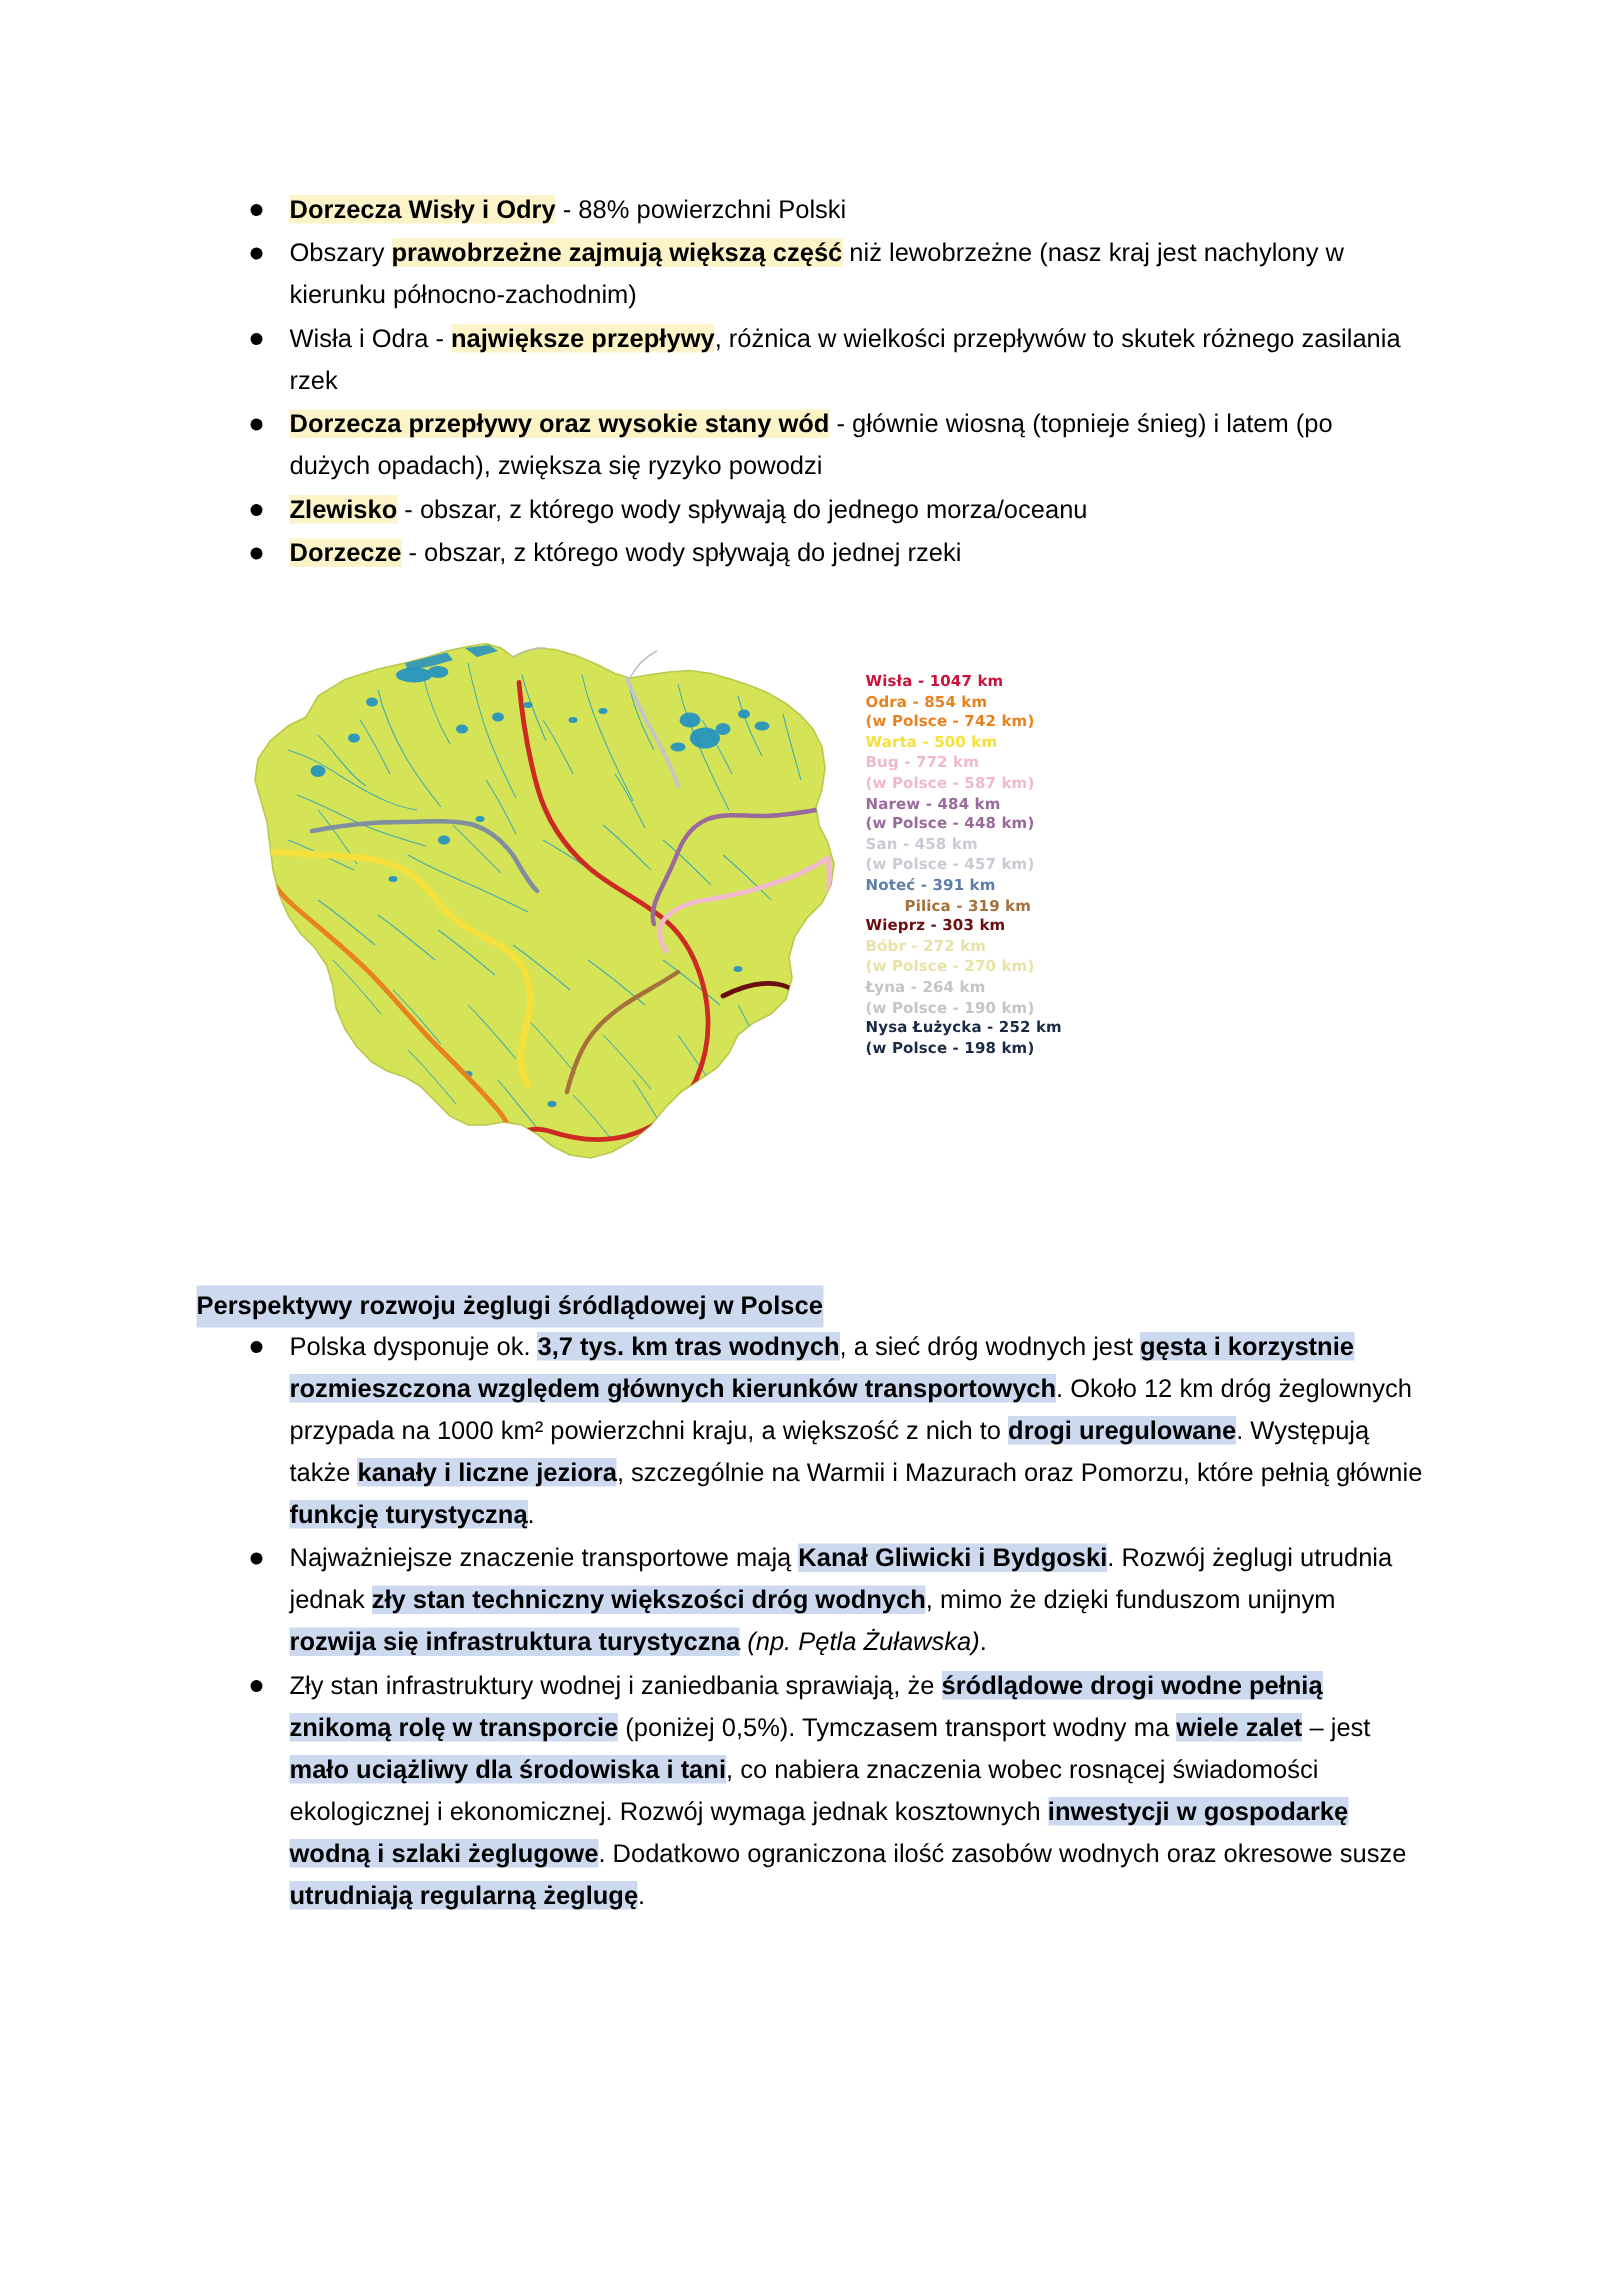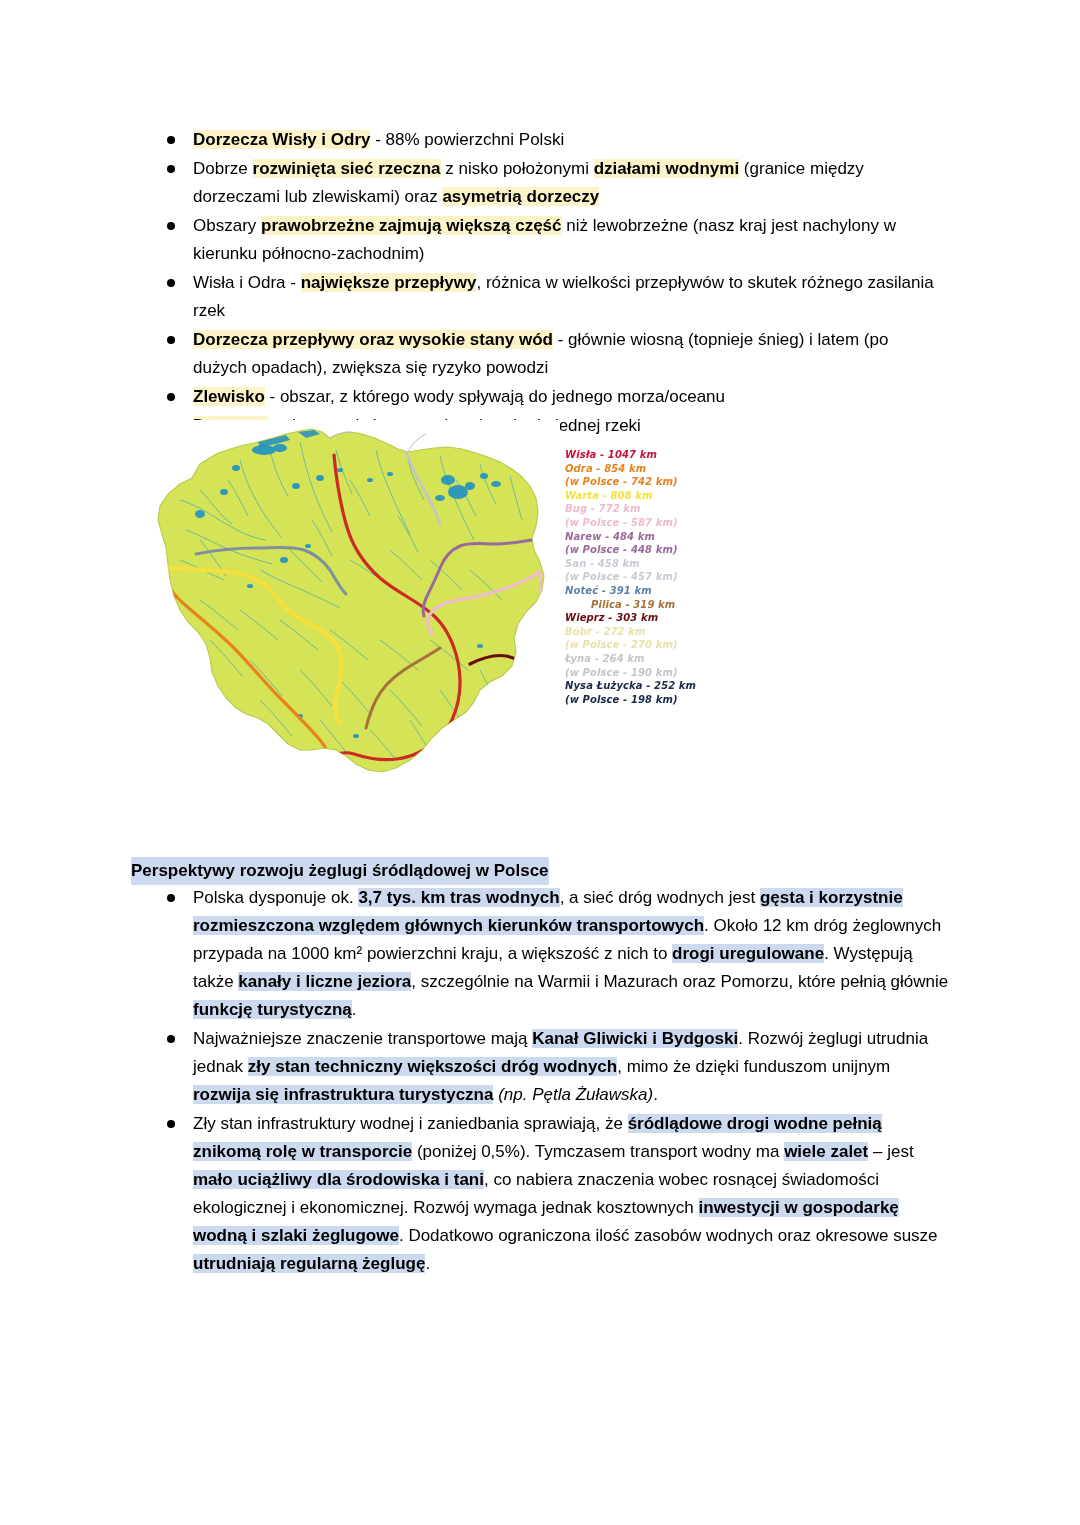--- a/index.html
+++ b/index.html
@@ -38,40 +38,39 @@
   #section-heading{
     position:absolute;left:131px;top:857px;
     font-size:17px;line-height:26px;font-weight:bold;
     background:#ccd9ef;padding:1px 0;
     white-space:nowrap;
   }
 
   #bottom-list{position:absolute;left:167px;top:884px;width:782px;}
 
   
-  #figure{position:absolute;left:140px;top:420px;width:560px;height:400px;font-style:italic;}
+  #figure{position:absolute;left:152px;top:420px;width:560px;height:400px;}
   #map-svg{position:absolute;left:0;top:0;width:420px;height:400px;}
 
   
   #legend{
     position:absolute;left:425px;top:28px;
     font-size:10px;line-height:13.6px;font-weight:bold;
     font-family:"DejaVu Sans","Liberation Sans",sans-serif;
     white-space:nowrap;
   }
   #legend div{letter-spacing:.1px;}
 </style>
 </head>
 <body>
 
 <div class="page">
 
   <ul class="list" id="top-list">
       <li class="li"><span class="dot"></span><span><span class="hy"><b>Dorzecza Wisły i Odry</b></span> - 88% powierzchni Polski</span></li>
-      <li class="li"><span class="dot"></span><span>Dobrze <span class="hy"><b>rozwinięta sieć rzeczna</b></span> z nisko położonymi <span class="hy"><b>działami wodnymi</b></span> (granice między dorzeczami lub zlewiskami) oraz <span class="hy"><b>asymetrią dorzeczy</b></span></span></li>
       <li class="li"><span class="dot"></span><span>Obszary <span class="hy"><b>prawobrzeżne zajmują większą część</b></span> niż lewobrzeżne (nasz kraj jest nachylony w kierunku północno-zachodnim)</span></li>
       <li class="li"><span class="dot"></span><span>Wisła i Odra - <span class="hy"><b>największe przepływy</b></span>, różnica w wielkości przepływów to skutek różnego zasilania rzek</span></li>
       <li class="li"><span class="dot"></span><span><span class="hy"><b>Dorzecza przepływy oraz wysokie stany wód</b></span> - głównie wiosną (topnieje śnieg) i latem (po dużych opadach), zwiększa się ryzyko powodzi</span></li>
       <li class="li"><span class="dot"></span><span><span class="hy"><b>Zlewisko</b></span> - obszar, z którego wody spływają do jednego morza/oceanu</span></li>
       <li class="li"><span class="dot"></span><span><span class="hy"><b>Dorzecze</b></span> - obszar, z którego wody spływają do jednej rzeki</span></li>
     </ul>
 
   <div id="figure">
 
     <svg id="map-svg" viewBox="0 0 420 400">
@@ -224,21 +223,21 @@
       <g fill="none" stroke="#bdbdb8" stroke-width="1">
         <path d="M190,18 C196,14 204,12 212,12"></path>
         <path d="M268,32 C272,24 278,18 286,14"></path>
       </g>
     </svg>
 
     <div id="legend">
         <div style="color: rgb(200, 19, 60);">Wisła - 1047 km</div>
         <div style="color: rgb(232, 130, 30);">Odra - 854 km</div>
         <div style="color: rgb(232, 130, 30);">(w Polsce - 742 km)</div>
-        <div style="color: rgb(245, 224, 60);">Warta - 808 km</div>
+        <div style="color: rgb(245, 224, 60);">Warta - 500 km</div>
         <div style="color: rgb(240, 185, 205);">Bug - 772 km</div>
         <div style="color: rgb(240, 185, 205);">(w Polsce - 587 km)</div>
         <div style="color: rgb(154, 106, 156);">Narew - 484 km</div>
         <div style="color: rgb(154, 106, 156);">(w Polsce - 448 km)</div>
         <div style="color: rgb(201, 203, 212);">San - 458 km</div>
         <div style="color: rgb(201, 203, 212);">(w Polsce - 457 km)</div>
         <div style="color: rgb(94, 127, 168);">Noteć - 391 km</div>
         <div style="color: rgb(166, 113, 60); margin-left: 26px;">Pilica - 319 km</div>
         <div style="color: rgb(107, 13, 16);">Wieprz - 303 km</div>
         <div style="color: rgb(232, 226, 168);">Bóbr - 272 km</div>

